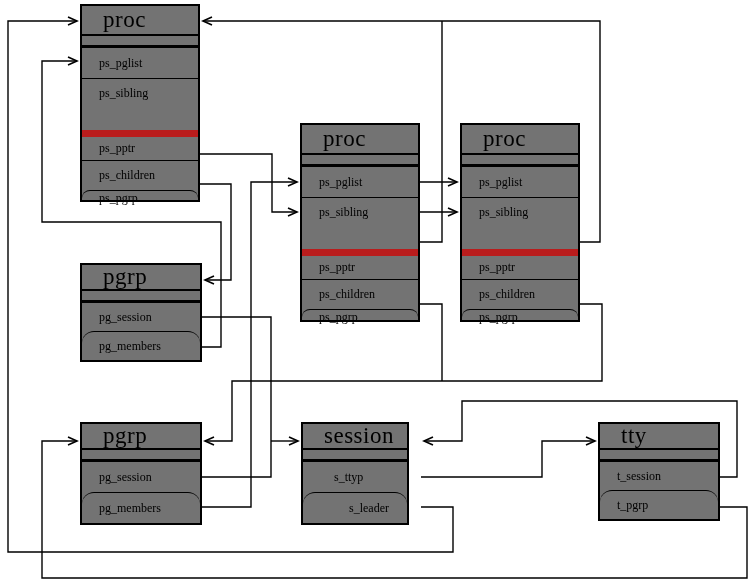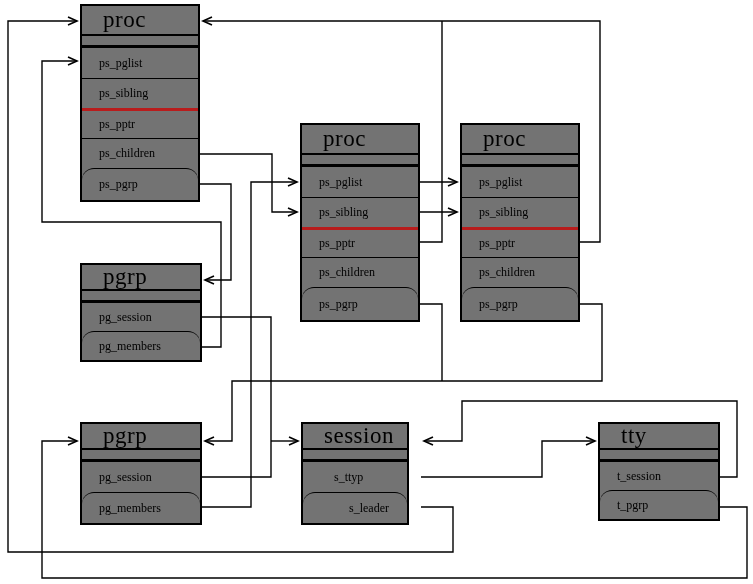--- a/index.html
+++ b/index.html
@@ -17,21 +17,21 @@
     box-sizing:border-box;flex:0 0 auto;border-bottom:2px solid #000;
     display:flex;align-items:center;padding-left:21px;
     font-size:23px;letter-spacing:0.5px;
   }
   .box .band{box-sizing:border-box;flex:0 0 auto;border-bottom:3px solid #000;}
   .box .row{
     box-sizing:border-box;flex:0 0 auto;border-top:1.5px solid #000;
     display:flex;align-items:center;padding-left:17px;font-size:12px;
   }
   .box .row.first{border-top:none;}
-  .box .row.thick{border-top:3px solid #b91c1c;}
+  .box .row.thick{border-top:7px solid #b91c1c;margin-top:22px;}
   .box .row:last-child{flex:1 1 auto;border-radius:12px;}
 </style>
 </head>
 <body>
 
 <div id="stage">
   <svg id="wires" viewBox="0 0 753 584" xmlns="http://www.w3.org/2000/svg">
     <defs>
       <marker id="arrowhead" markerWidth="12" markerHeight="12" refX="10" refY="5" orient="auto" markerUnits="userSpaceOnUse">
         <path d="M1,1 L10,5 L1,9" fill="none" stroke="#000" stroke-width="1.6"></path>

